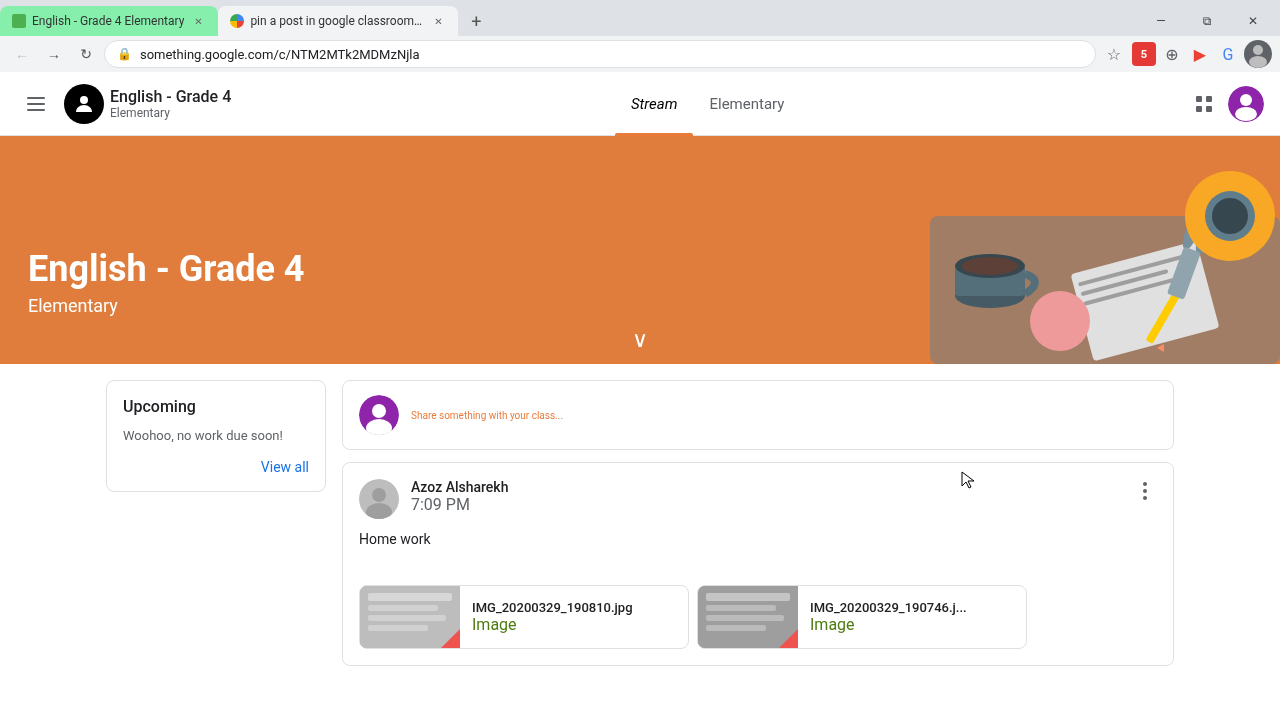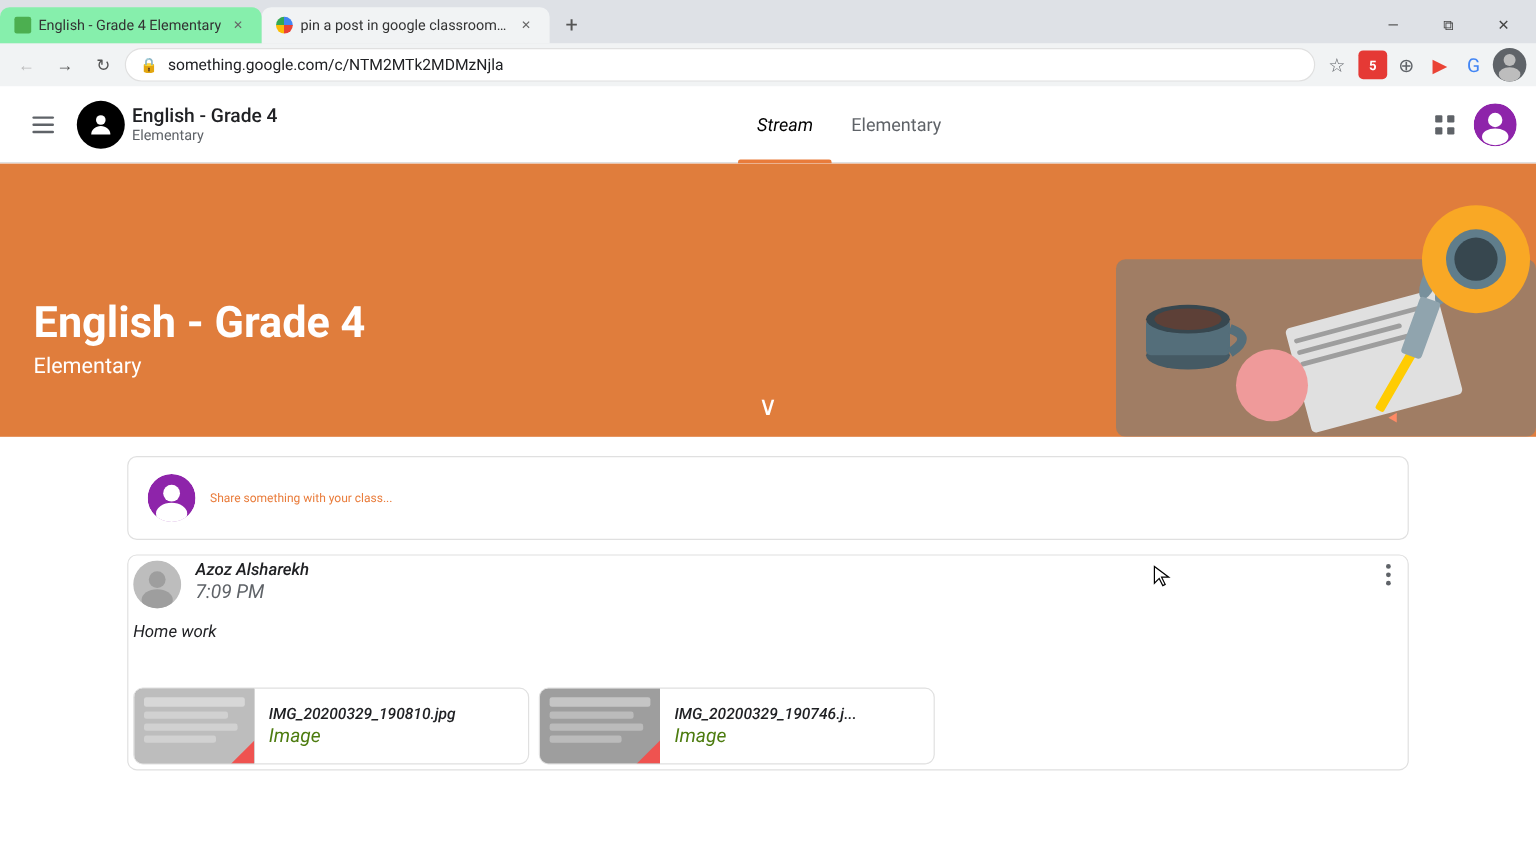--- a/index.html
+++ b/index.html
@@ -388,22 +388,21 @@
       font-size: 10px;
       color: #e97c3b;
       flex: 1;
     }
 
     
     .post-card {
       background: #fff;
       border: 1px solid #e0e0e0;
       border-radius: 8px;
-      padding: 4px;
-      font-style: italic;
+      padding: 16px;
     }
     .post-header {
       display: flex;
       align-items: flex-start;
       gap: 12px;
       margin-bottom: 12px;
     }
     .post-avatar {
       width: 40px;
       height: 40px;
@@ -674,20 +673,27 @@
             <circle cx="350" cy="80" r="25" fill="#607d8b"></circle>
             <circle cx="350" cy="80" r="18" fill="#37474f"></circle>
           </svg>
         </div>
 
         <div class="banner-chevron">∨</div>
       </div>
 
       <div class="stream-layout">
 
+        <div class="left-panel">
+          <div class="upcoming-card">
+            <div class="upcoming-title">Upcoming</div>
+            <div class="upcoming-empty">Woohoo, no work due soon!</div>
+            <a class="view-all-link">View all</a>
+          </div>
+        </div>
 
         <div class="right-panel">
 
           <div class="share-box">
             <div class="share-avatar">
               <svg width="40" height="40" viewBox="0 0 40 40">
                 <circle cx="20" cy="20" r="20" fill="#8e24aa"></circle>
                 <circle cx="20" cy="16" r="7" fill="#fff"></circle>
                 <ellipse cx="20" cy="33" rx="13" ry="9" fill="#fff"></ellipse>
               </svg>

